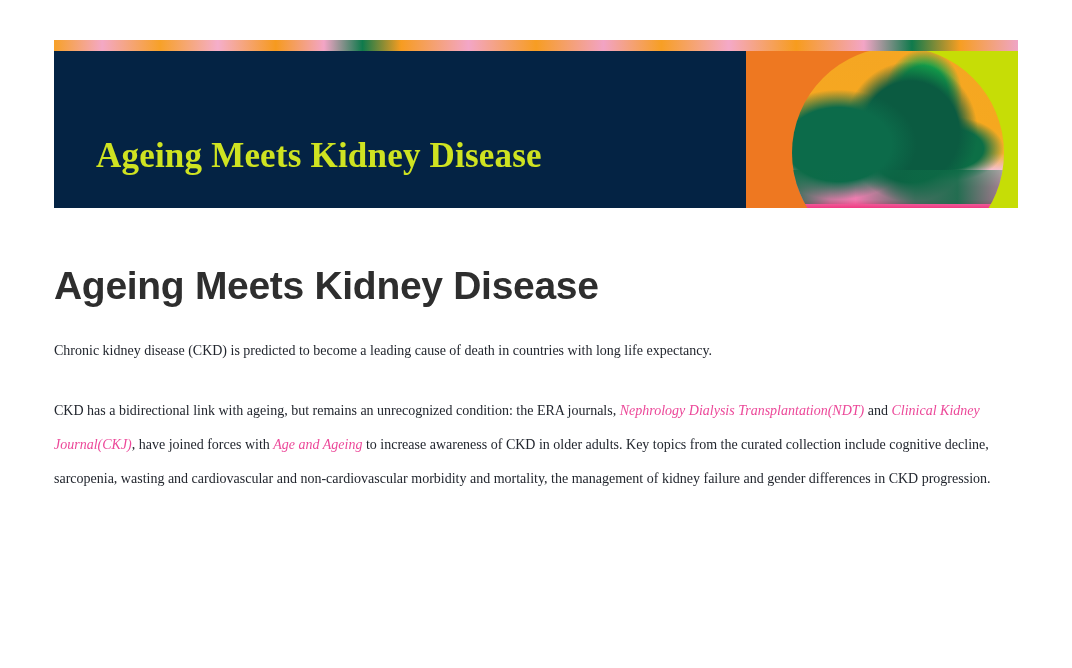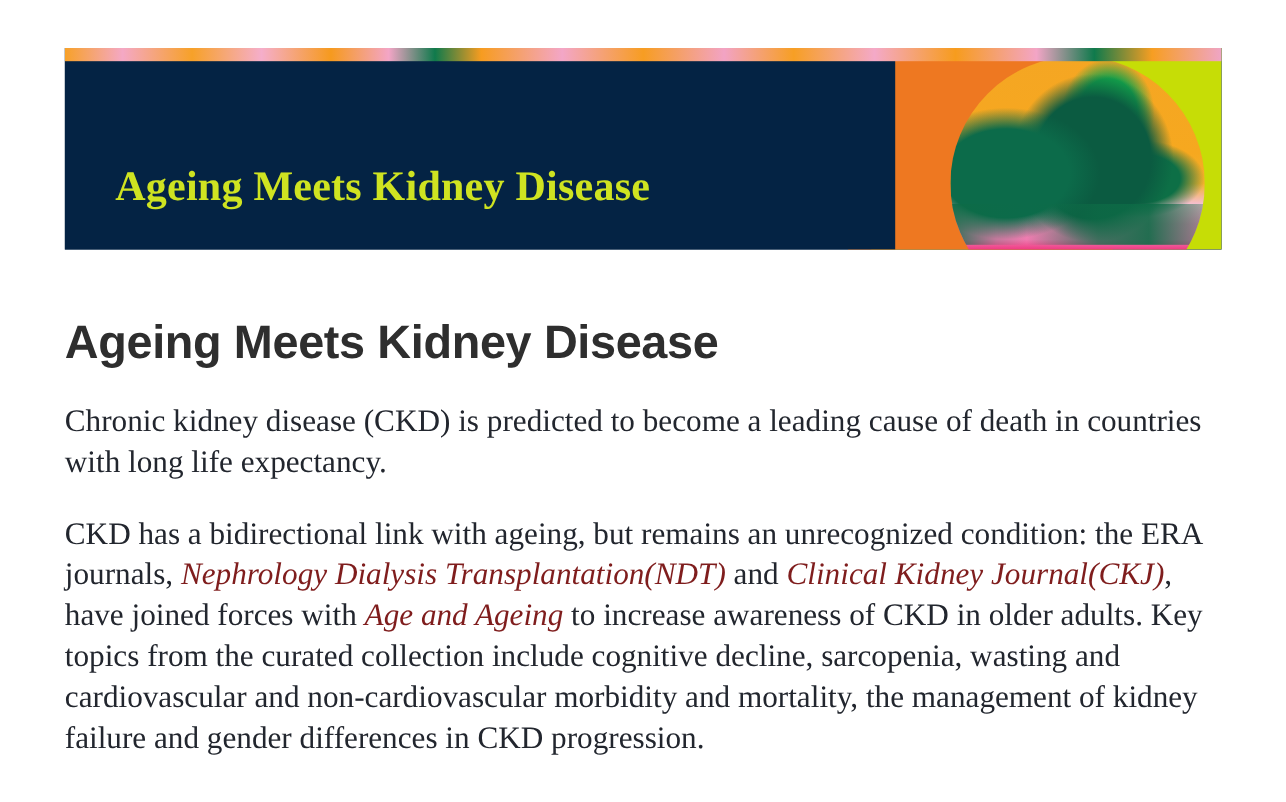--- a/index.html
+++ b/index.html
@@ -157,29 +157,29 @@
     font-weight: bold;
     font-size: 39px;
     line-height: 48px;
     letter-spacing: -0.3px;
     color: #2e2e2e;
     margin: 0 0 24px 0;
   }
 
   .para {
     font-family: "Liberation Serif", serif;
-    font-size: 26px;
+    font-size: 14px;
     line-height: 34px;
     color: #22262e;
     margin: 16px 0 26px 0;
   }
   .para:last-child { margin-bottom: 0; }
 
   .para a {
-    color: #7f1d1d;
+    color: #ec4899;
     font-style: italic;
     text-decoration: none;
   }
 </style>
 </head>
 <body>
 
 <div class="page">
 
   <div class="banner">

